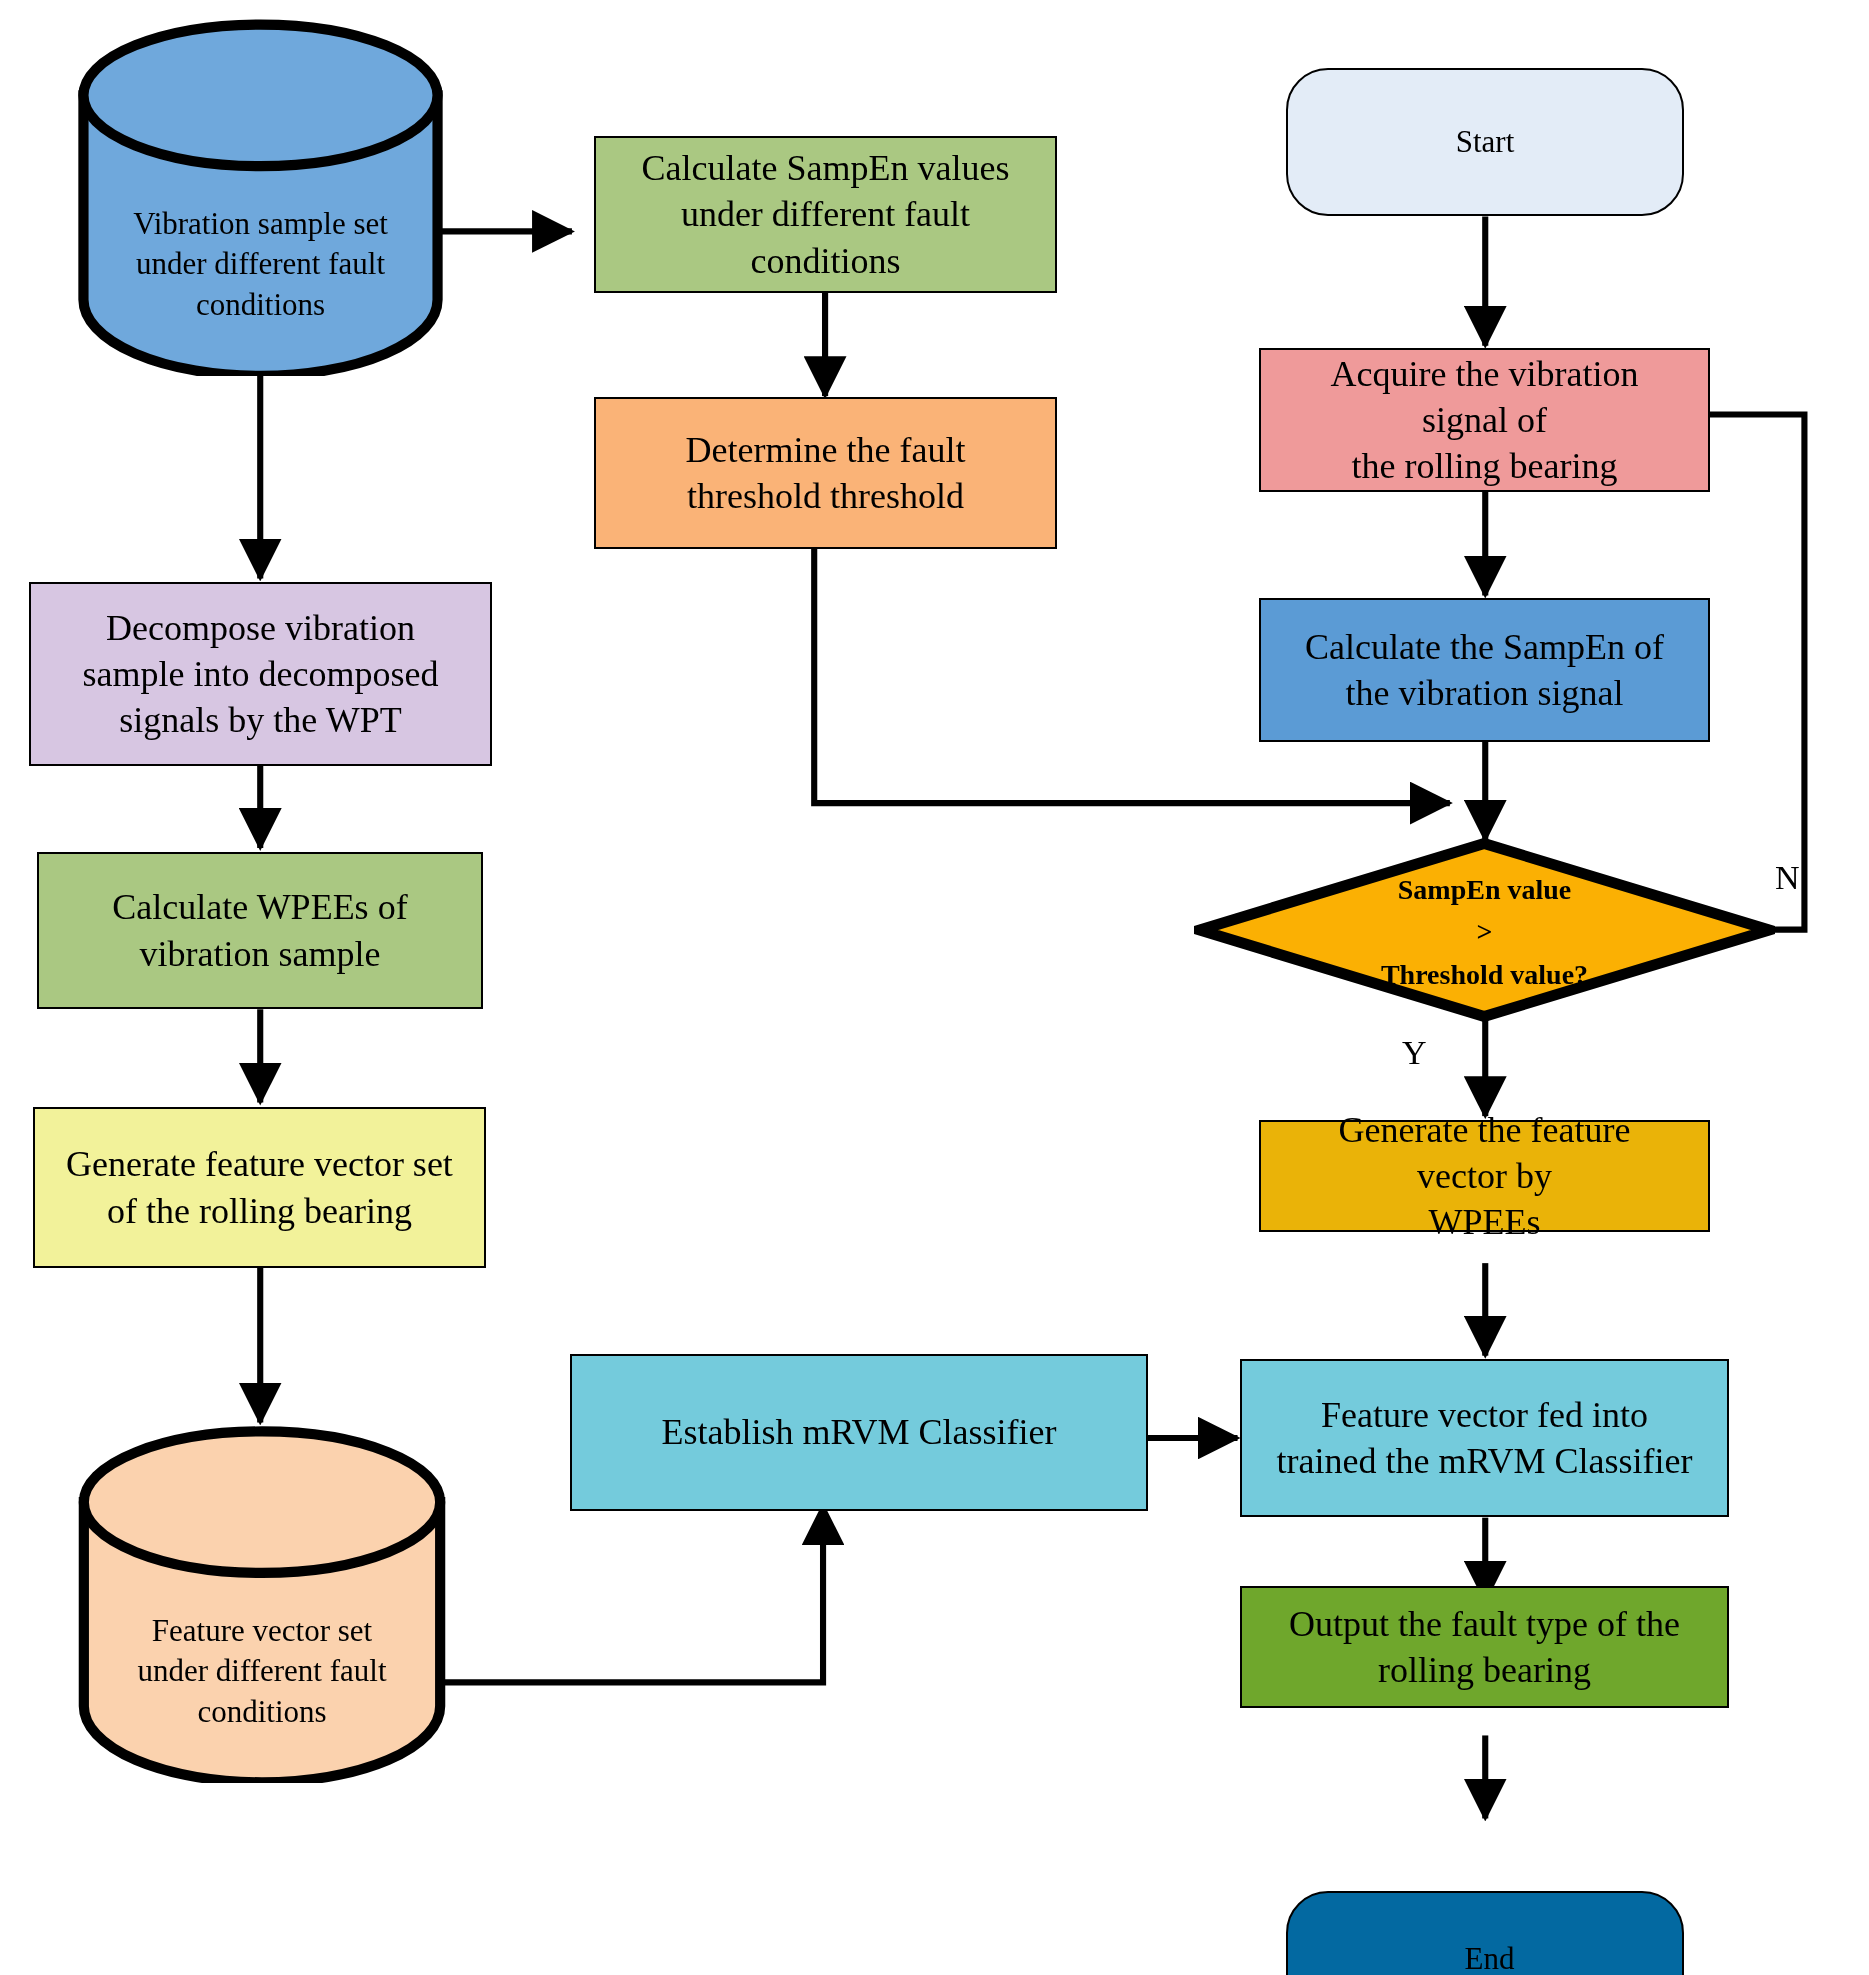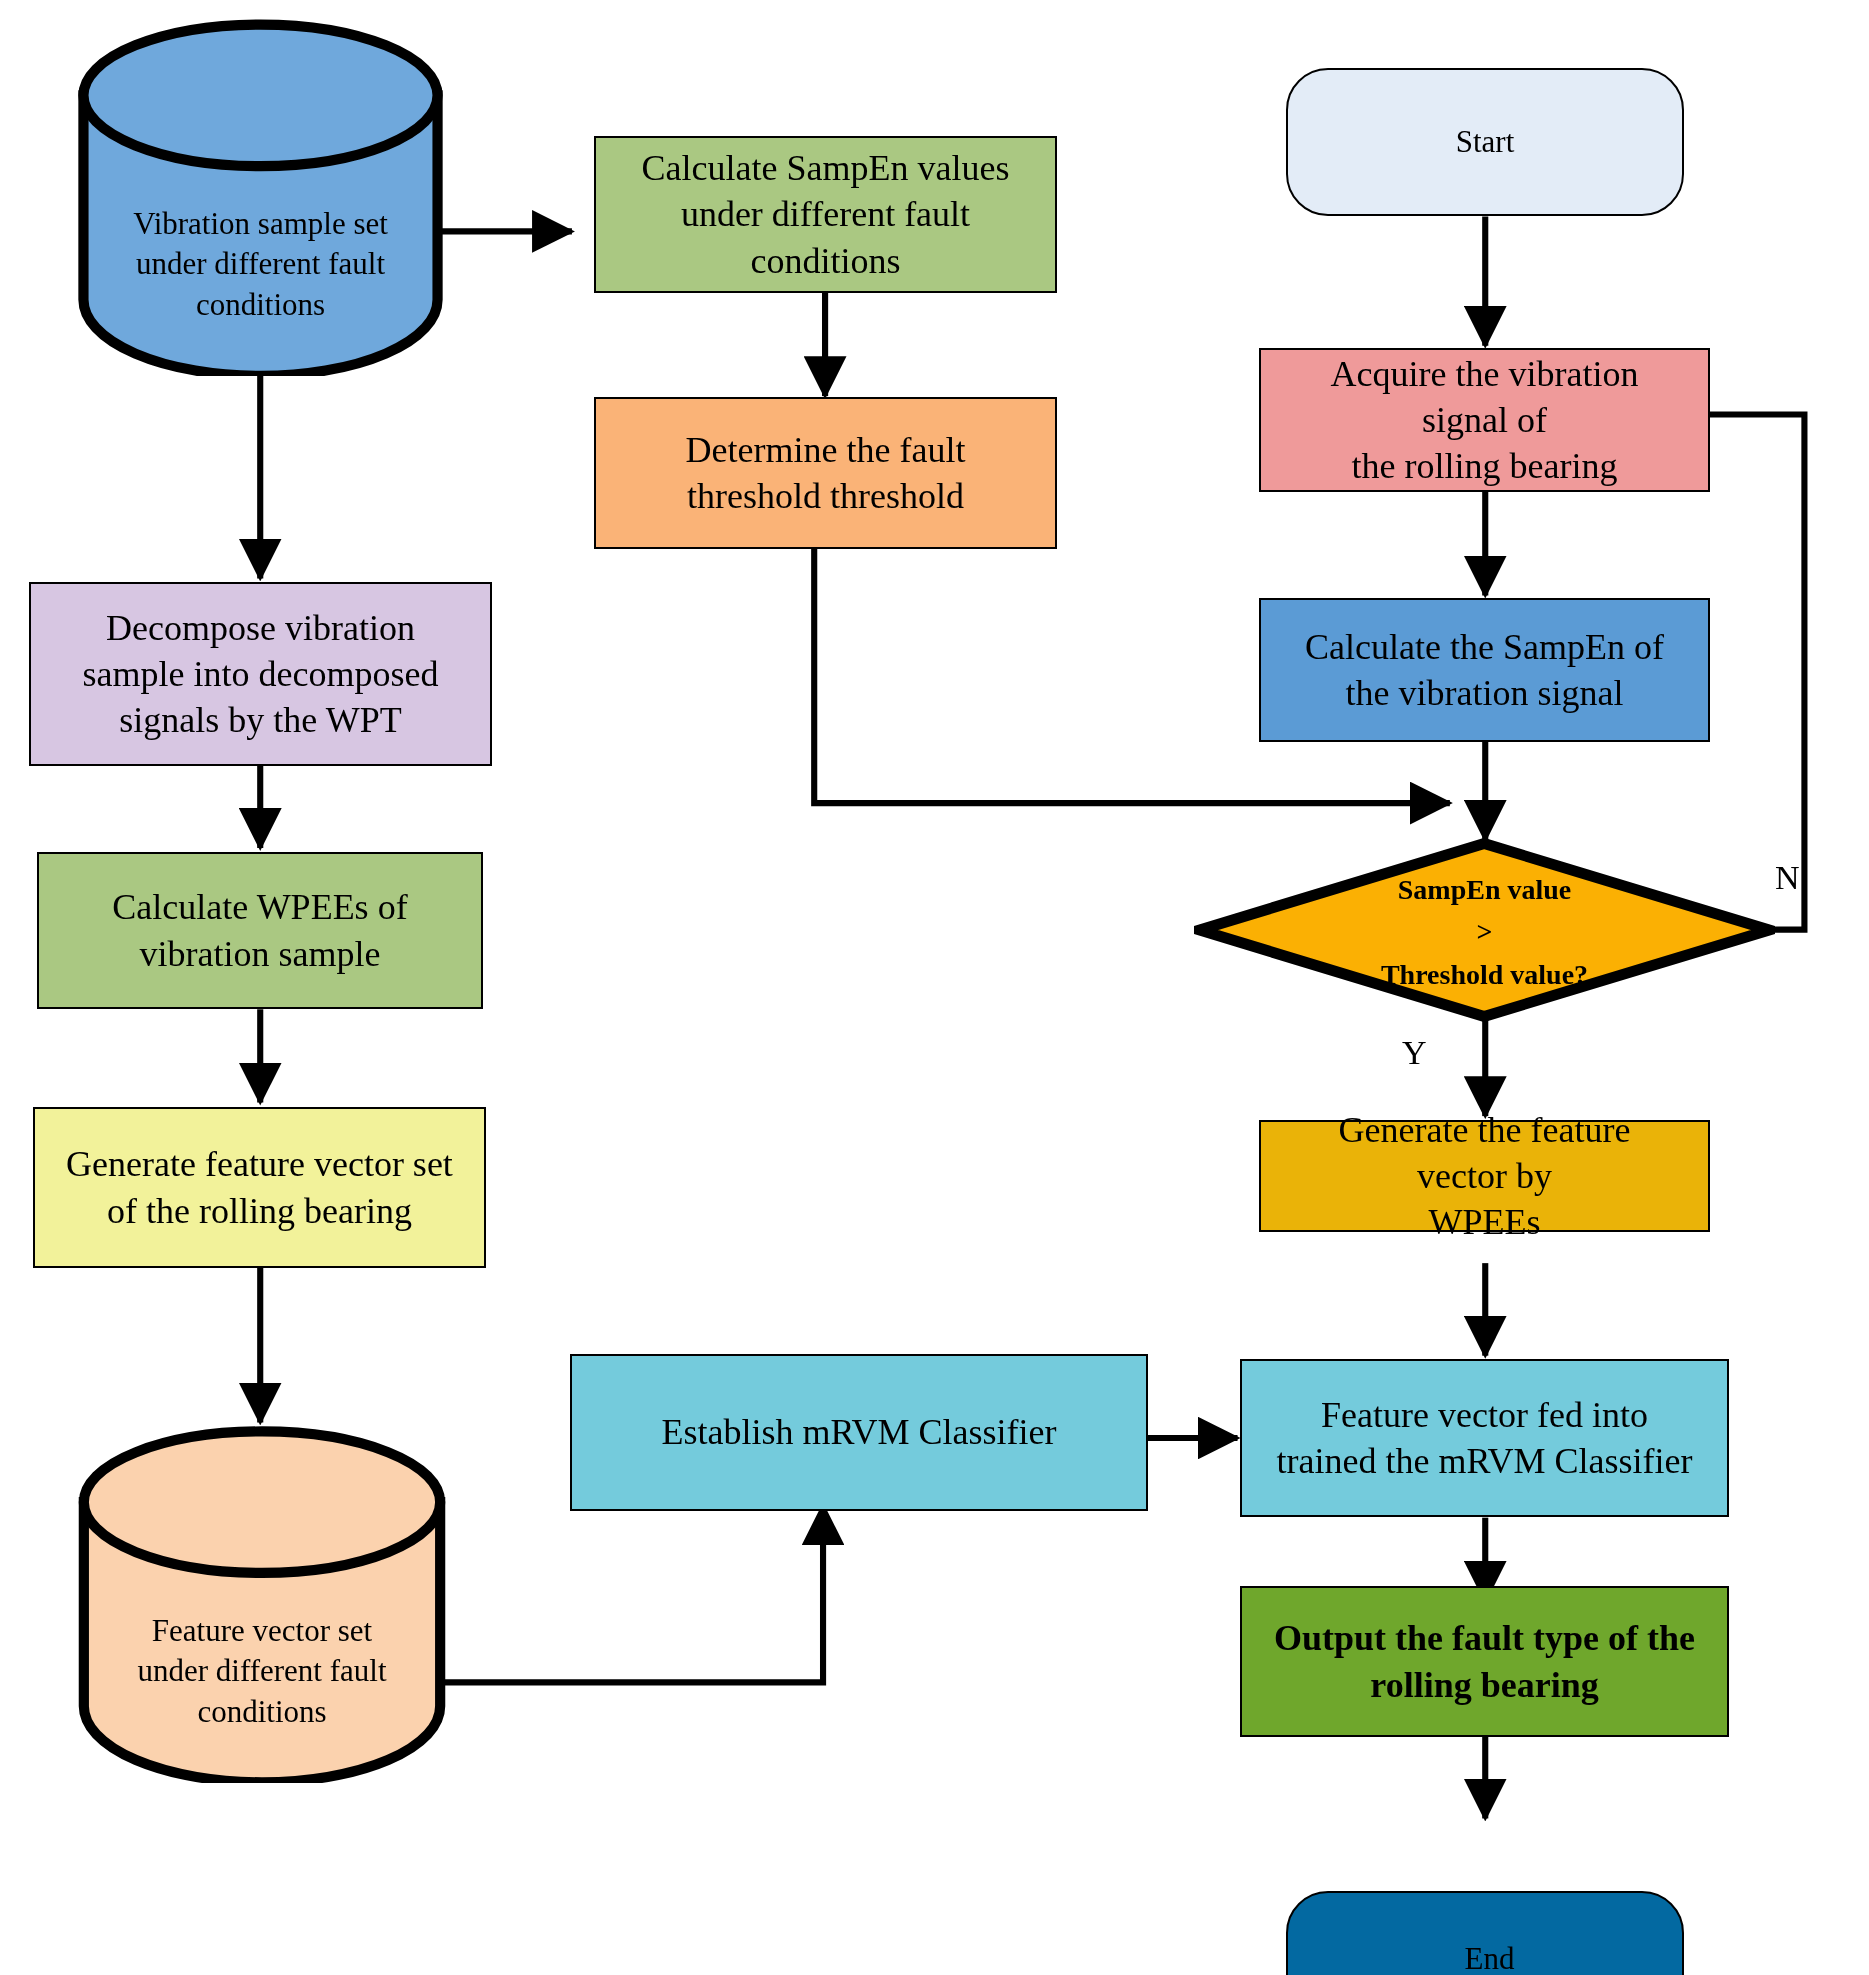--- a/index.html
+++ b/index.html
@@ -213,21 +213,21 @@
     <span>Generate the feature
 vector by
 WPEEs</span>
   </div>
 
   <div class="node rect" style="left:1240px; top:1359px; width:489px; height:158px; background:#74cbdc;">
     <span>Feature vector fed into
 trained the mRVM Classifier</span>
   </div>
 
-  <div class="node rect" style="left:1240px; top:1586px; width:489px; height:151px; background:#6fa72c;font-weight:bold;">
+  <div class="node rect" style="left:1240px; top:1586px; width:489px; height:122px; background:#6fa72c;">
     <span>Output the fault type of the
 rolling bearing</span>
   </div>
 
   <div class="node terminator" style="left:1286px; top:1891px; width:398px; height:136px; background:#0369a1;padding-left:9px;">
     <span>End</span>
   </div>
 
 </div>
 

